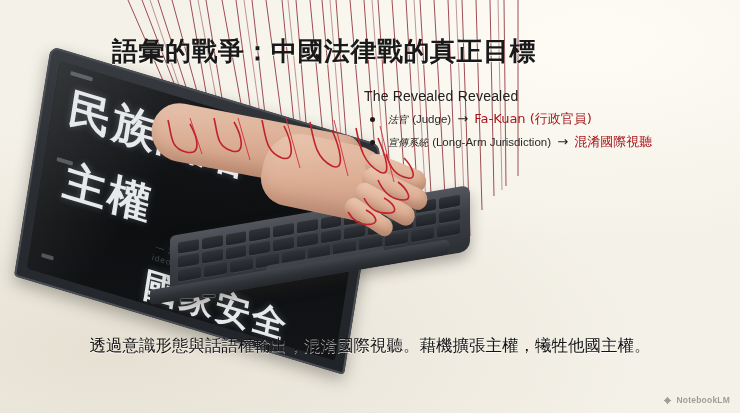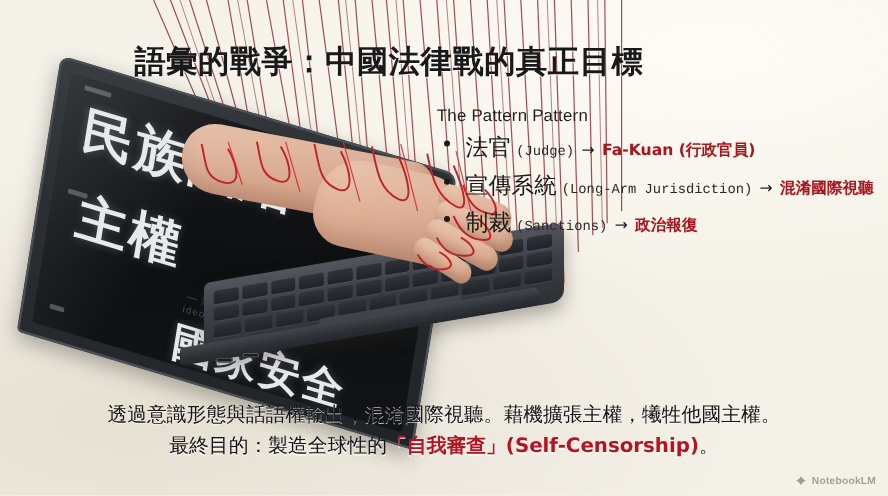--- a/index.html
+++ b/index.html
@@ -160,24 +160,24 @@
     color:#1b1a18;
     white-space:nowrap;
     line-height:1.45;
     font-family:"DejaVu Sans","Liberation Sans",sans-serif;
   }
   ul.bullets li .dot {
     position:absolute; left:6px; top:7px;
     width:5px; height:5px; border-radius:50%;
     background:#1b1a18;
   }
-  .cjk { font-size:19px; }
-  .en  { font-size:11.5px; color:#2b2926; font-family:Liberation Mono, monospace; }
+  .cjk { font-size:10px;font-style:italic; }
+  .en  { font-size:11.5px; color:#2b2926; font-family:Liberation Sans, sans-serif; }
   .arrow { padding:0 2px; color:#1b1a18; }
-  .hl { color:#a8161d; font-weight:700; }
+  .hl { color:#a8161d; font-weight:400; }
 
   #caption {
     position:absolute; left:0; top:333px; width:740px;
     text-align:center; color:#141414;
     font-size:16.5px; line-height:1.55;
     font-family:"DejaVu Sans","Liberation Sans",sans-serif;
     text-shadow:0 1px 0 rgba(255,255,255,.7);
   }
   #caption .line { display:block; white-space:nowrap; }
   #caption .hl2 { color:#b4141f; font-weight:700; }
@@ -341,49 +341,41 @@
           <path d="M184 2 L 198 58"></path>
           <path d="M230 8 L 244 64"></path>
         </g>
       </svg>
     </div>
   </div>
 
   <div id="title">語彙的戰爭：中國法律戰的真正目標</div>
 
   <div id="pattern-block">
-    <div id="pattern-heading">The Pattern Pattern</div>
+    <div id="pattern-heading">The Revealed Revealed</div>
     <ul class="bullets">
       <li>
         <span class="dot"></span>
         <span class="cjk">法官</span>
         <span class="en">(Judge)</span>
         <span class="arrow">→</span>
         <span class="hl">Fa-Kuan (行政官員)</span>
       </li>
       <li>
         <span class="dot"></span>
         <span class="cjk">宣傳系統</span>
         <span class="en">(Long-Arm Jurisdiction)</span>
         <span class="arrow">→</span>
         <span class="hl">混淆國際視聽</span>
       </li>
-      <li>
-        <span class="dot"></span>
-        <span class="cjk">制裁</span>
-        <span class="en">(Sanctions)</span>
-        <span class="arrow">→</span>
-        <span class="hl">政治報復</span>
-      </li>
     </ul>
   </div>
 
   <div id="caption">
     <span class="line">透過意識形態與話語權輸出，混淆國際視聽。藉機擴張主權，犧牲他國主權。</span>
-    <span class="line"><span>最終目的：製造全球性的</span><span class="hl2">「自我審查」(Self-Censorship)</span><span>。</span></span>
   </div>
 
   <div id="watermark">
     <svg width="9" height="9" viewBox="0 0 16 16">
       <path d="M8 1 C 9.6 4.2 11.8 6.4 15 8 C 11.8 9.6 9.6 11.8 8 15 C 6.4 11.8 4.2 9.6 1 8 C 4.2 6.4 6.4 4.2 8 1 Z" fill="#5d5a54"></path>
     </svg>
     <span class="wm-text">NotebookLM</span>
   </div>
 
 </div>

